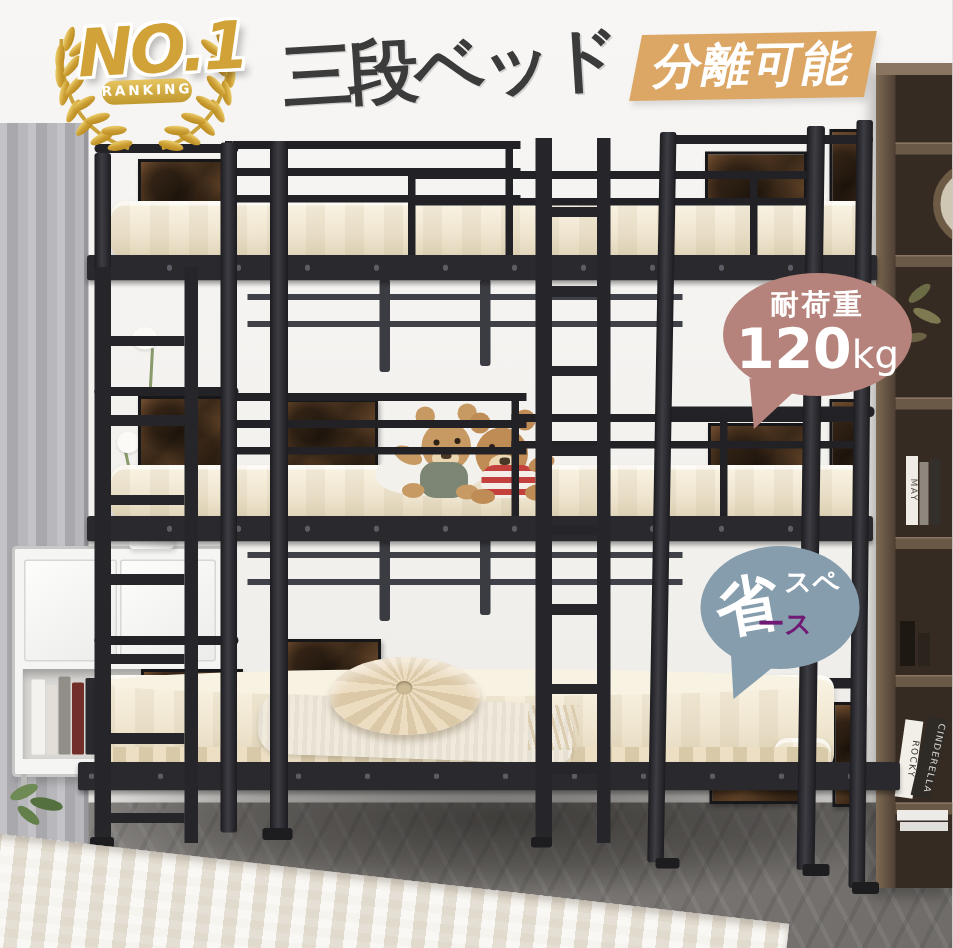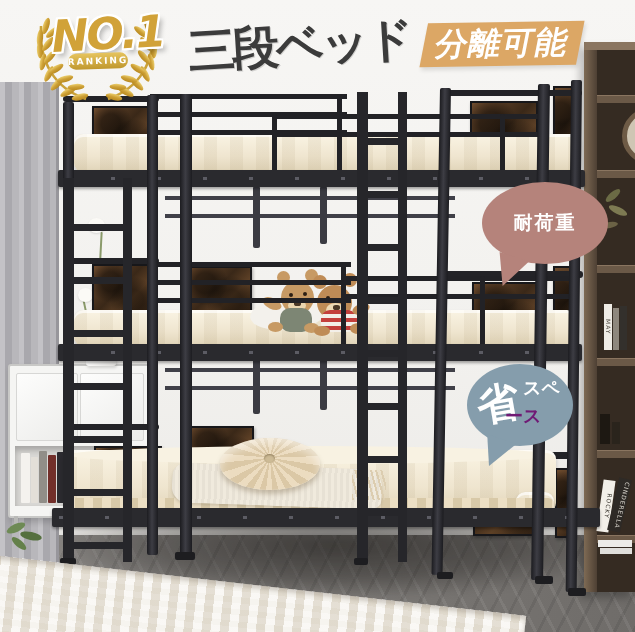--- a/index.html
+++ b/index.html
@@ -335,20 +335,21 @@
   </svg>
   <div class="abs no1 z20">NO.1</div>
   <div class="abs rankpill z20">RANKING</div>
 
   <div class="abs main-title z20">三段ベッド</div>
 
   <div class="abs ribbon z20">分離可能</div>
 
   <div class="abs bubble bubble-load z20">
     <div class="l1">耐荷重</div>
+    <div class="l2"><span>120</span><span class="kg">kg</span></div>
   </div>
   <div class="tail tail-load z20"></div>
 
   <div class="abs bubble bubble-space z20">
     <div class="sp-big">省</div>
     <div class="sp-s1">スペ</div>
     <div class="sp-s2">ース</div>
   </div>
   <div class="tail tail-space z20"></div>
 

